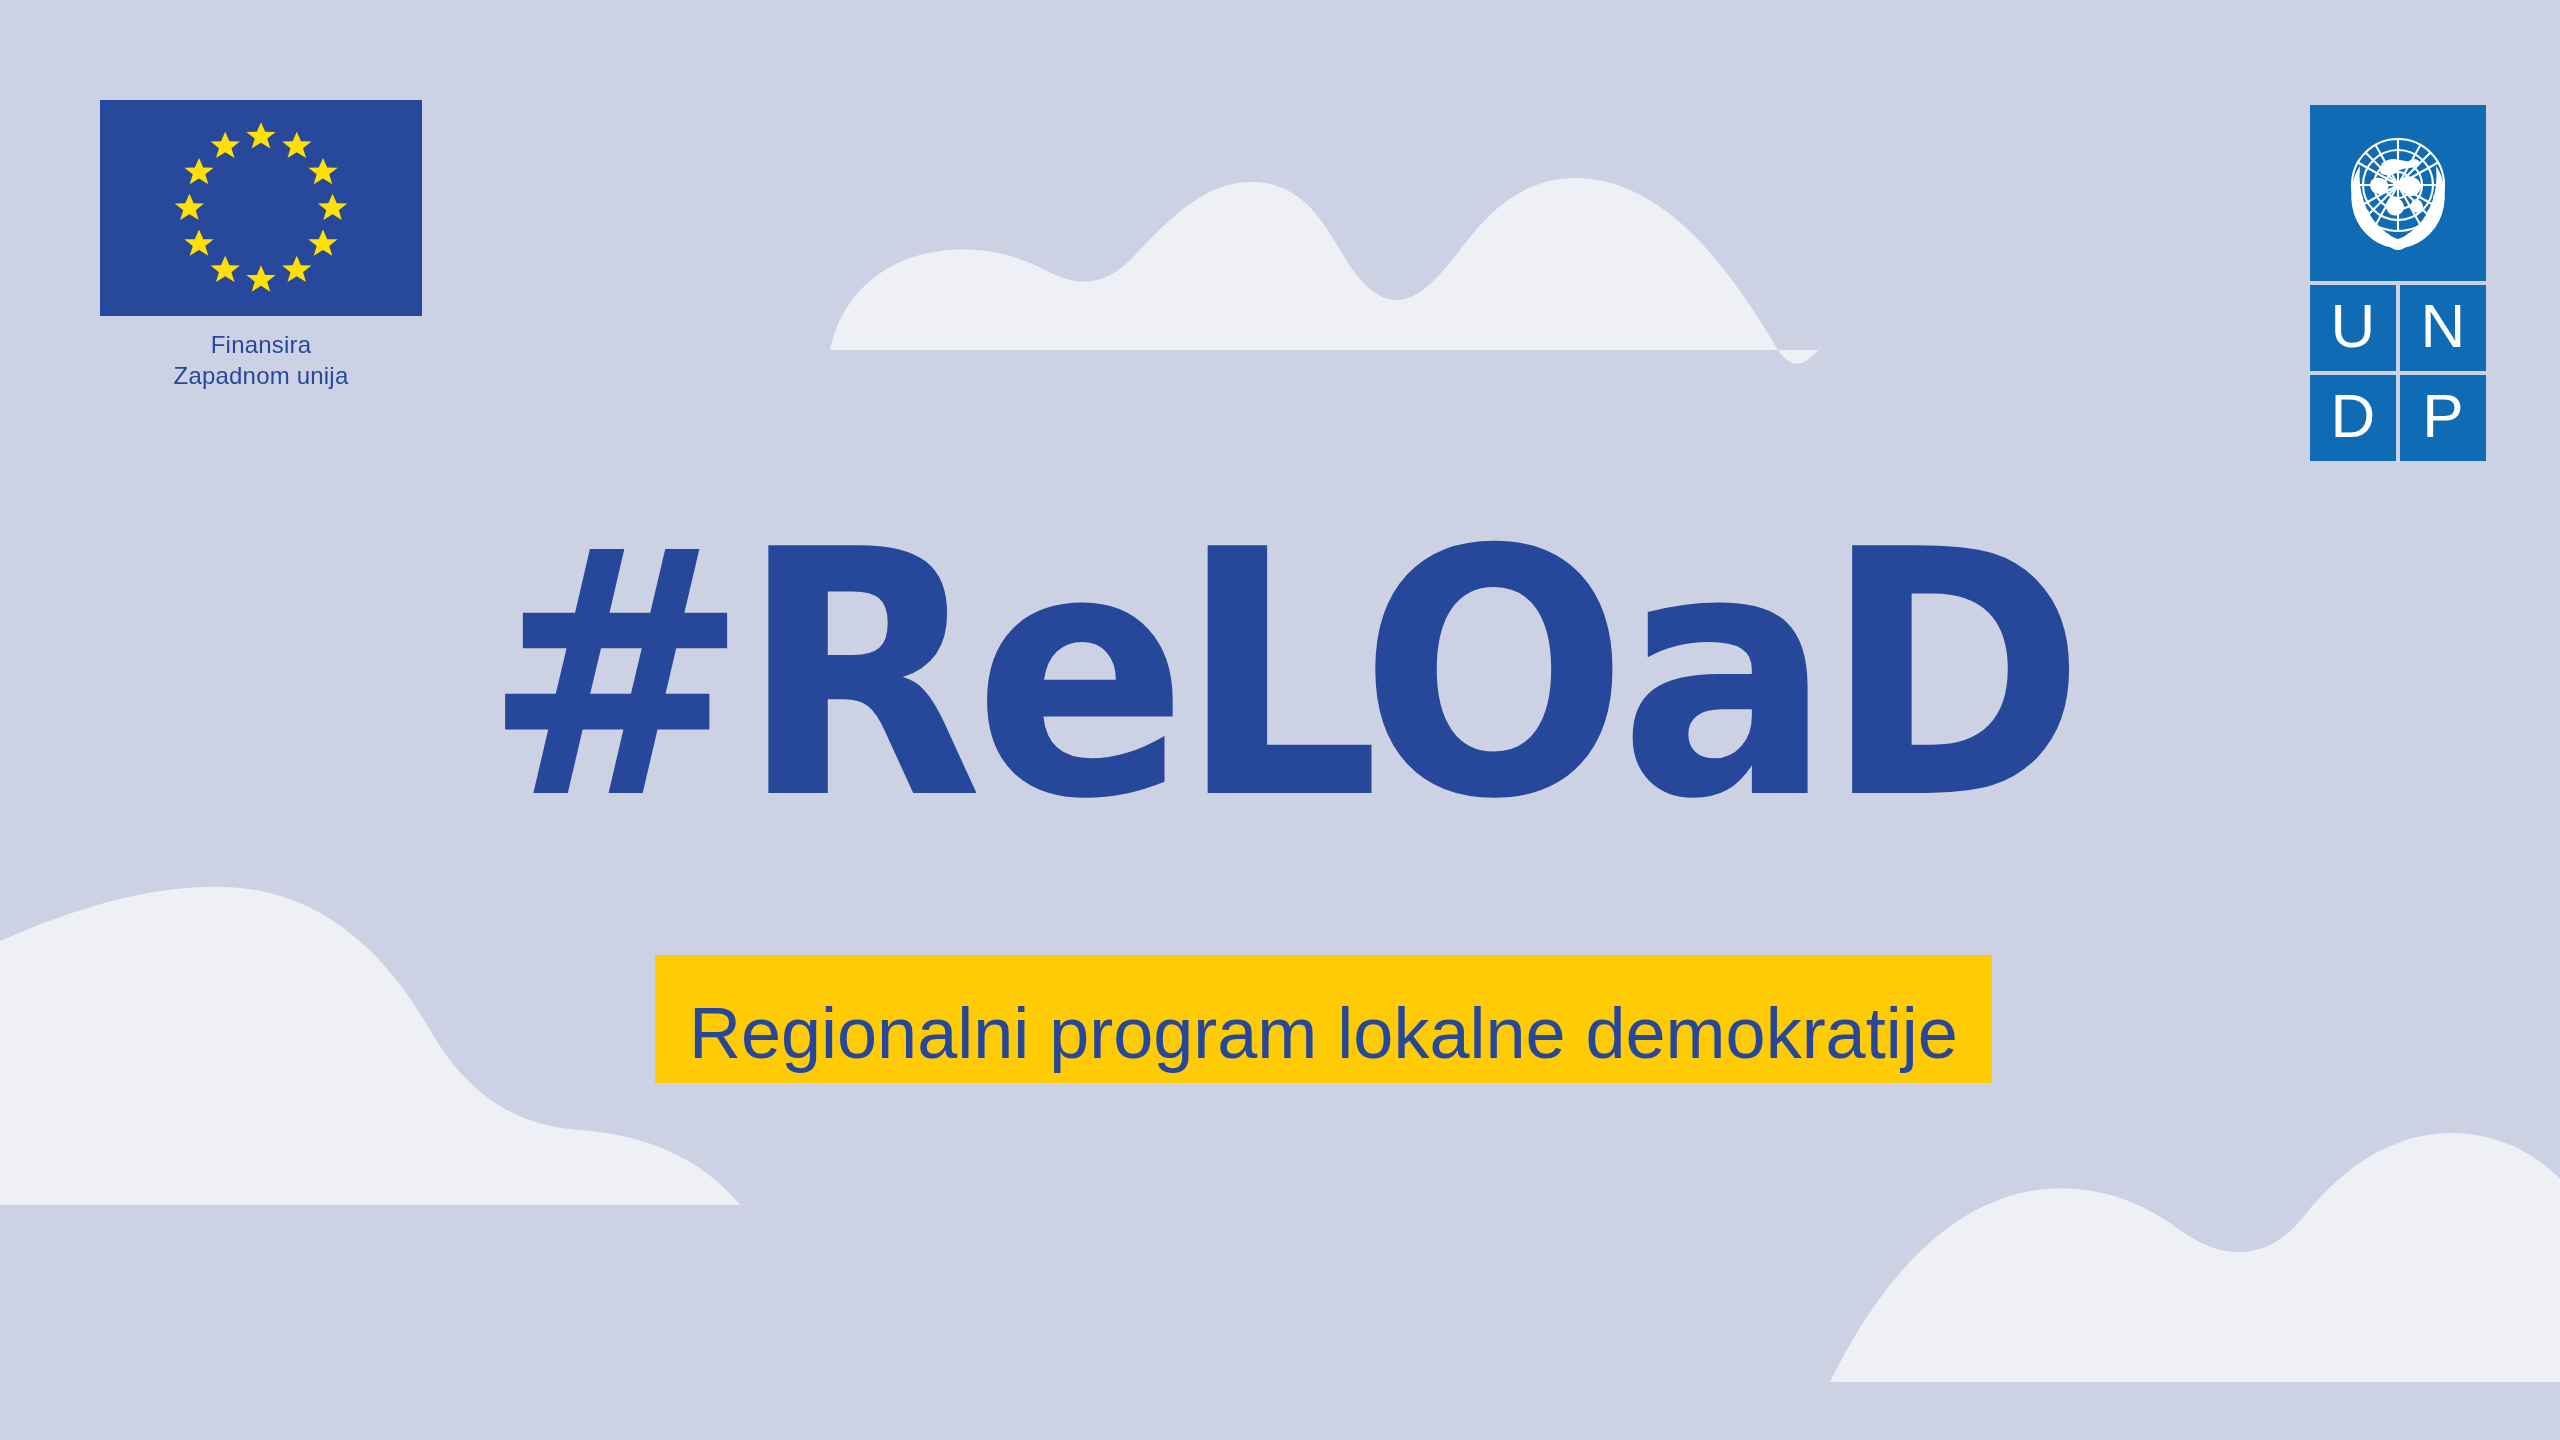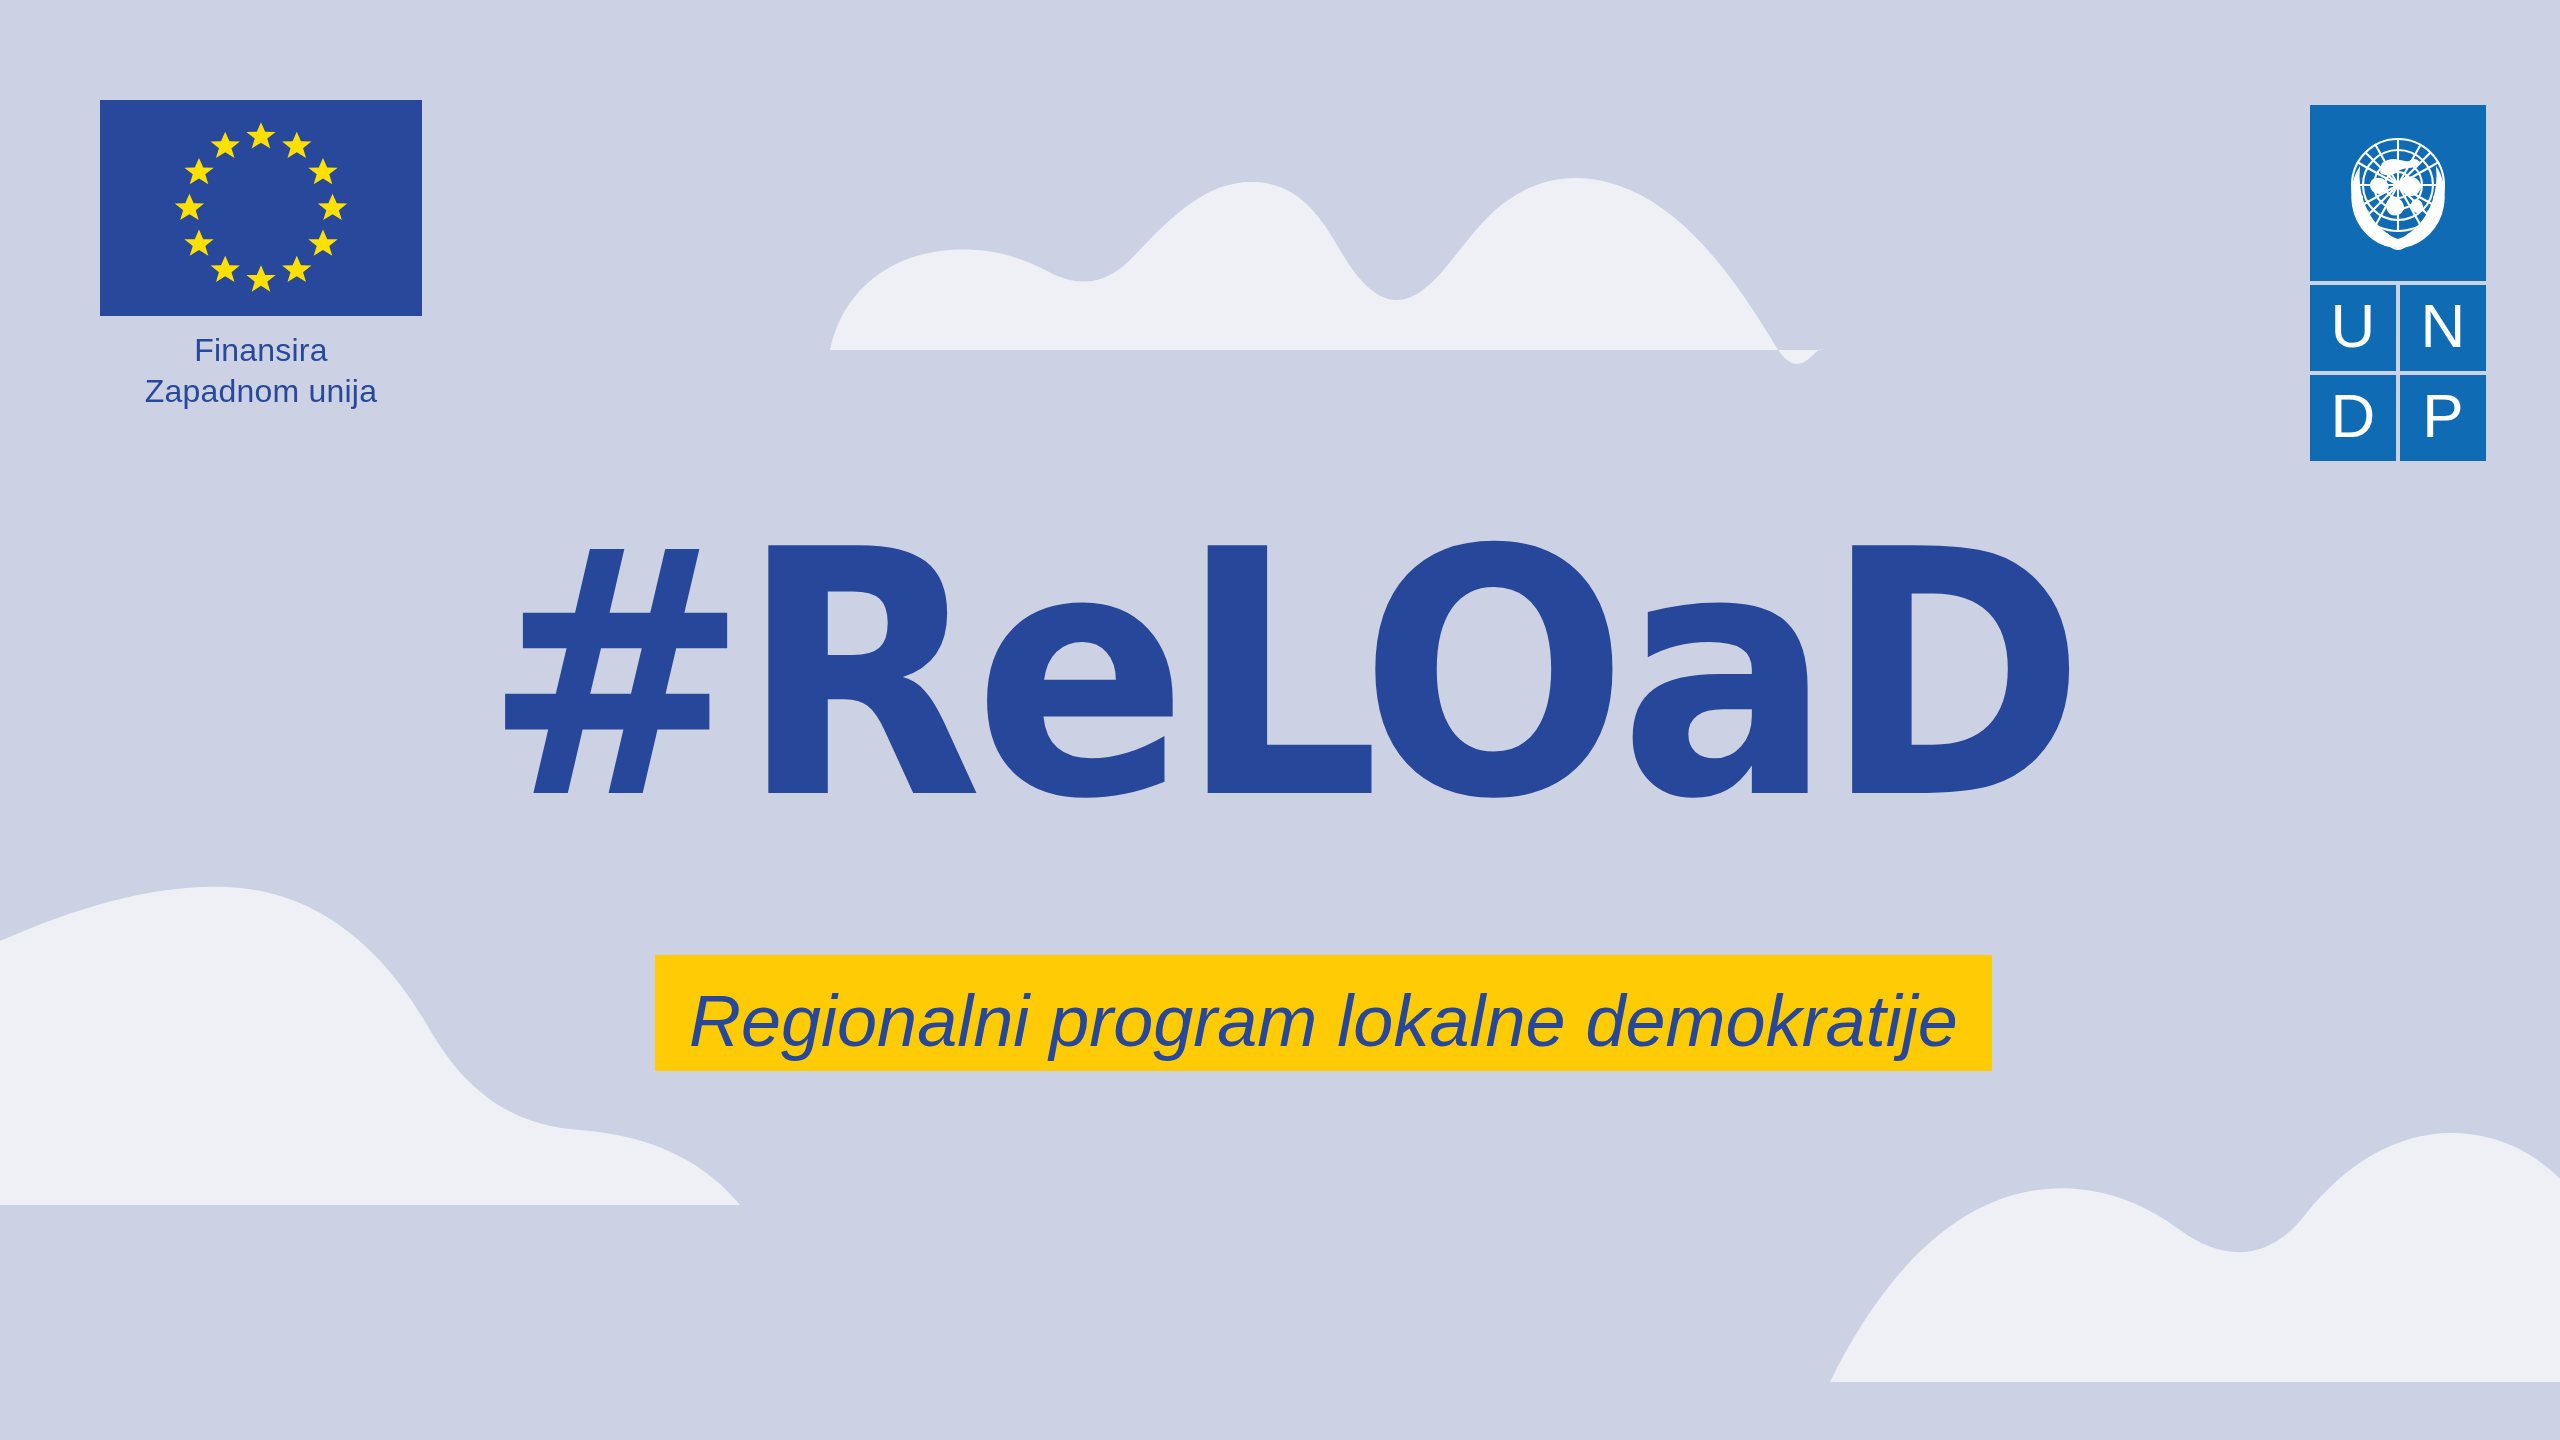--- a/index.html
+++ b/index.html
@@ -40,21 +40,21 @@
     width: 322px;
     height: 216px;
     display: block;
     background: #27489b;
   }
   #eu-caption {
     margin-top: 14px;
     width: 322px;
     text-align: center;
     color: #27489b;
-    font-size: 32px;
+    font-size: 24px;
     line-height: 1.28;
     font-family: "Liberation Sans", sans-serif;
     font-weight: 400;
     letter-spacing: 0.2px;
   }
   #eu-caption div { white-space: nowrap; }
 
   
   #undp-block {
     position: absolute;
@@ -117,22 +117,21 @@
     background: #ffcb05;
     color: #27479a;
     font-family: "Liberation Sans", sans-serif;
     font-size: 72px;
     line-height: 1;
     white-space: nowrap;
     display: block;
     font-weight: 400;
   }
   #banner-line-1 {
-    padding: 30px 34px 14px 34px;
-    font-style: italic;
+    padding: 42px 34px 14px 34px;
   }
   #banner-line-2 {
     padding: 0px 34px 36px 34px;
     width: max-content;
   }
 </style>
 </head>
 <body>
 
 <div id="stage">

